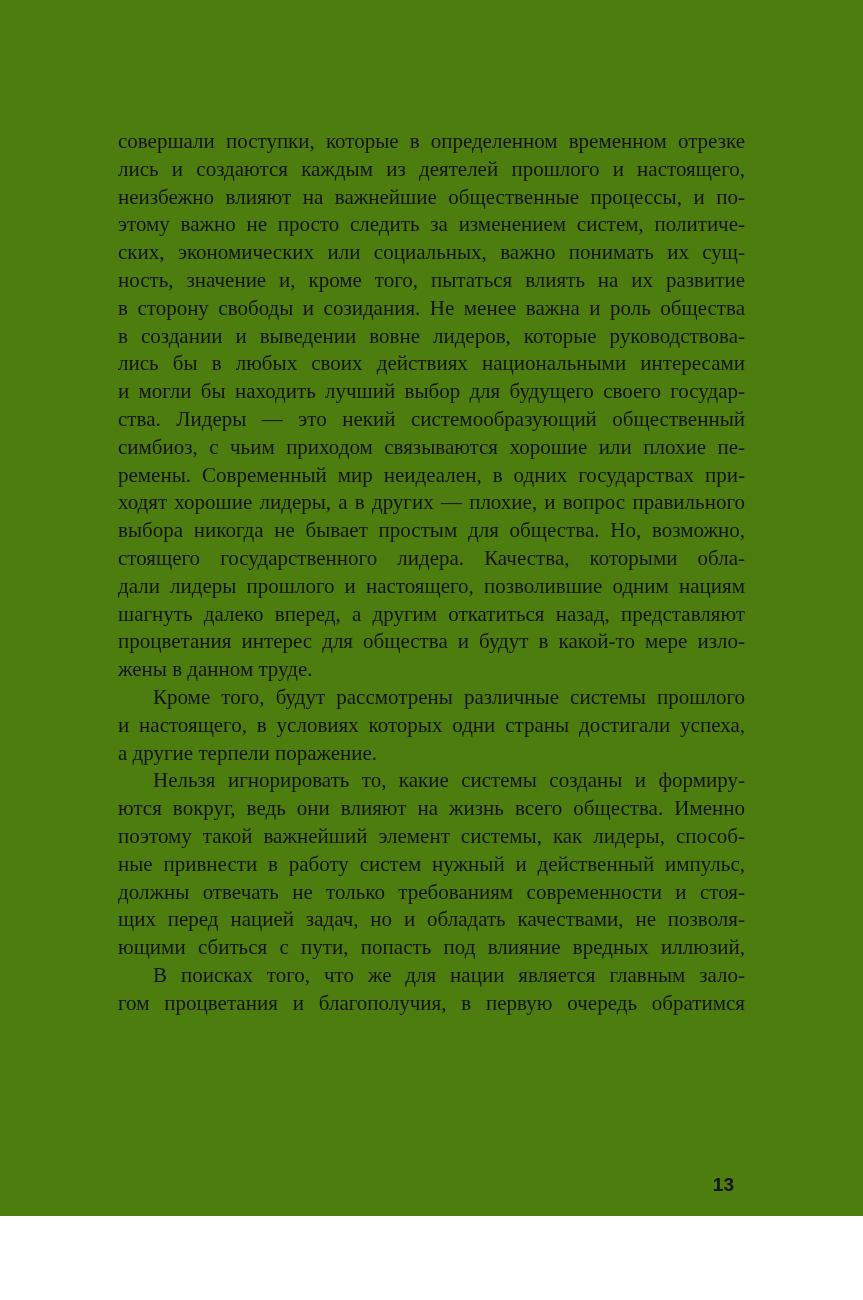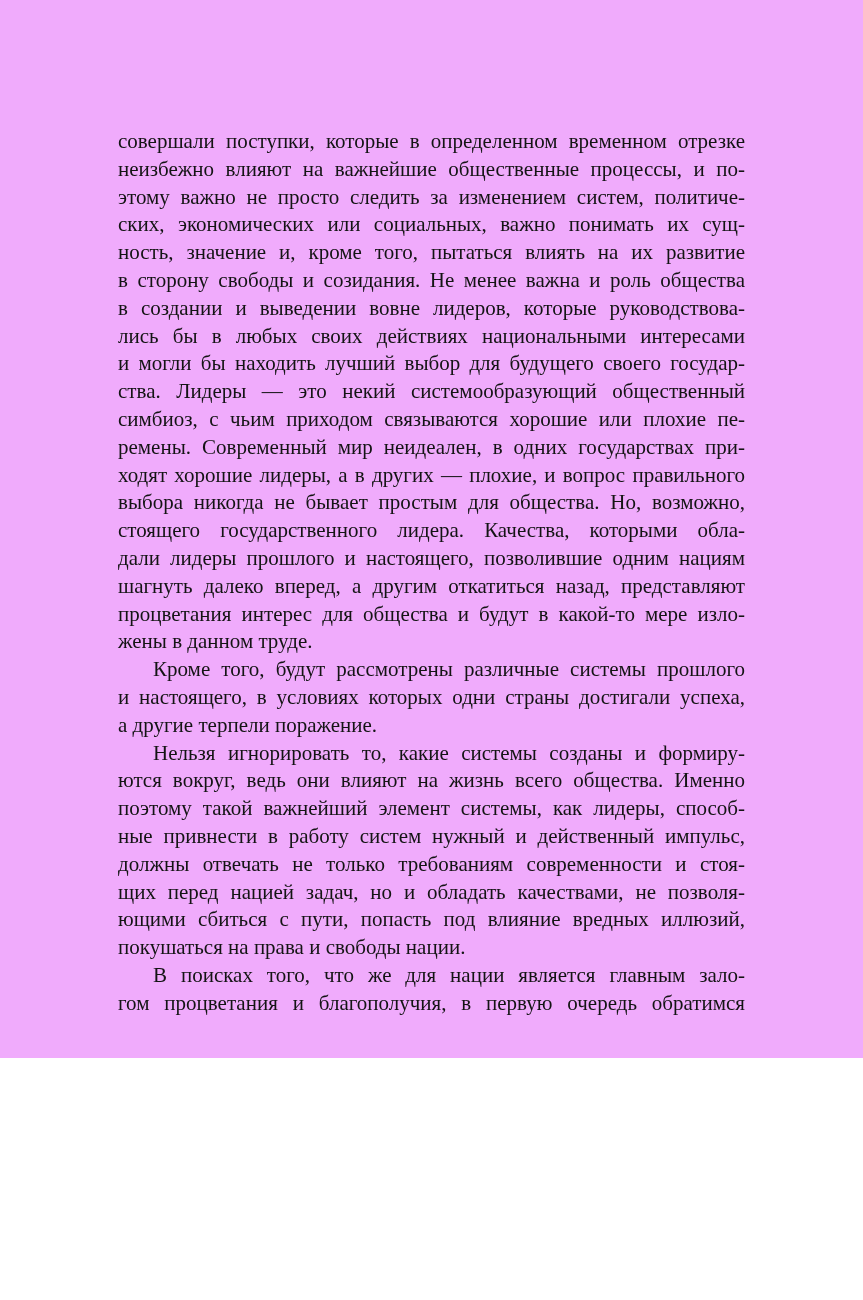--- a/index.html
+++ b/index.html
@@ -3,22 +3,22 @@
 <meta charset="utf-8">
 <style>
   html, body {
     margin: 0;
     padding: 0;
     background: #ffffff;
   }
   .page {
     position: relative;
     width: 863px;
-    height: 1058px;
-    background: #f0abfc;
+    height: 1216px;
+    background: #4d7c0f;
     overflow: hidden;
   }
   .text-block {
     position: absolute;
     left: 118px;
     top: 128px;
     width: 627px;
     font-family: "Liberation Serif", "DejaVu Serif", serif;
     font-size: 21px;
     line-height: 27.8px;
@@ -48,20 +48,21 @@
     line-height: 24px;
     color: #141414;
   }
 </style>
 </head>
 <body>
 
 <div class="page">
   <div class="text-block">
       <div class="line">совершали поступки, которые в определенном временном отрезке</div>
+      <div class="line">лись и создаются каждым из деятелей прошлого и настоящего,</div>
       <div class="line">неизбежно влияют на важнейшие общественные процессы, и по-</div>
       <div class="line">этому важно не просто следить за изменением систем, политиче-</div>
       <div class="line">ских, экономических или социальных, важно понимать их сущ-</div>
       <div class="line">ность, значение и, кроме того, пытаться влиять на их развитие</div>
       <div class="line">в сторону свободы и созидания. Не менее важна и роль общества</div>
       <div class="line">в создании и выведении вовне лидеров, которые руководствова-</div>
       <div class="line">лись бы в любых своих действиях национальными интересами</div>
       <div class="line">и могли бы находить лучший выбор для будущего своего государ-</div>
       <div class="line">ства. Лидеры — это некий системообразующий общественный</div>
       <div class="line">симбиоз, с чьим приходом связываются хорошие или плохие пе-</div>
@@ -76,18 +77,17 @@
       <div class="line indent">Кроме того, будут рассмотрены различные системы прошлого</div>
       <div class="line">и настоящего, в условиях которых одни страны достигали успеха,</div>
       <div class="line para-end">а другие терпели поражение.</div>
       <div class="line indent">Нельзя игнорировать то, какие системы созданы и формиру-</div>
       <div class="line">ются вокруг, ведь они влияют на жизнь всего общества. Именно</div>
       <div class="line">поэтому такой важнейший элемент системы, как лидеры, способ-</div>
       <div class="line">ные привнести в работу систем нужный и действенный импульс,</div>
       <div class="line">должны отвечать не только требованиям современности и стоя-</div>
       <div class="line">щих перед нацией задач, но и обладать качествами, не позволя-</div>
       <div class="line">ющими сбиться с пути, попасть под влияние вредных иллюзий,</div>
-      <div class="line para-end">покушаться на права и свободы нации.</div>
       <div class="line indent">В поисках того, что же для нации является главным зало-</div>
       <div class="line">гом процветания и благополучия, в первую очередь обратимся</div>
     </div>
   <div class="page-number">13</div>
 </div>
 
 </body></html>

